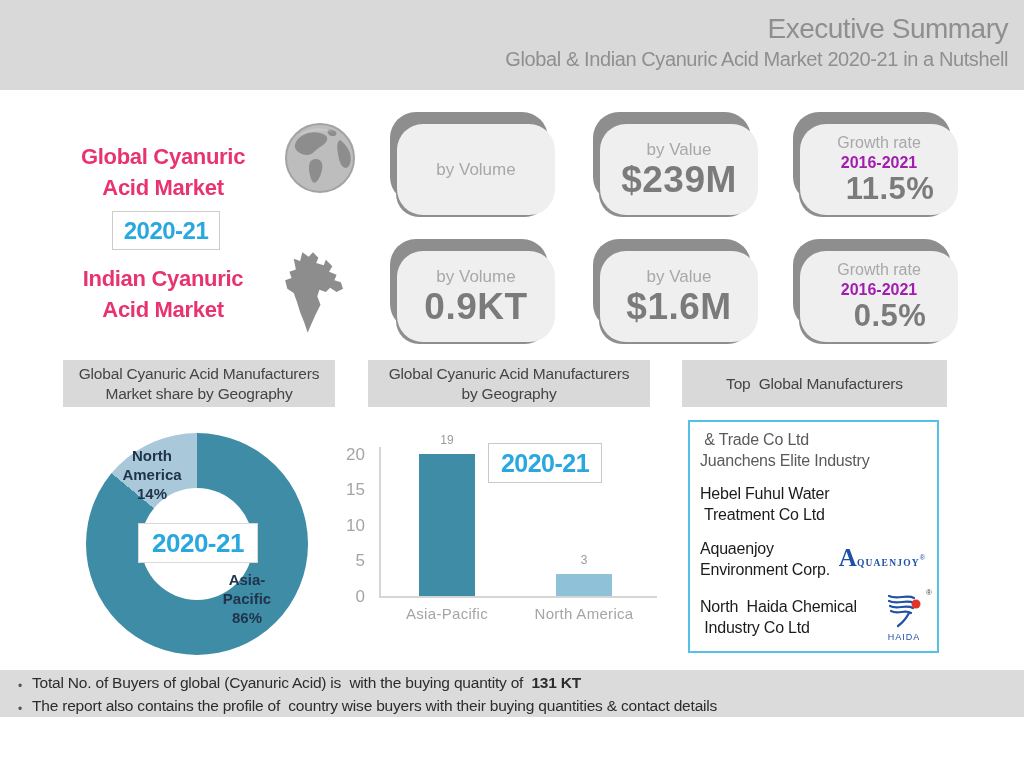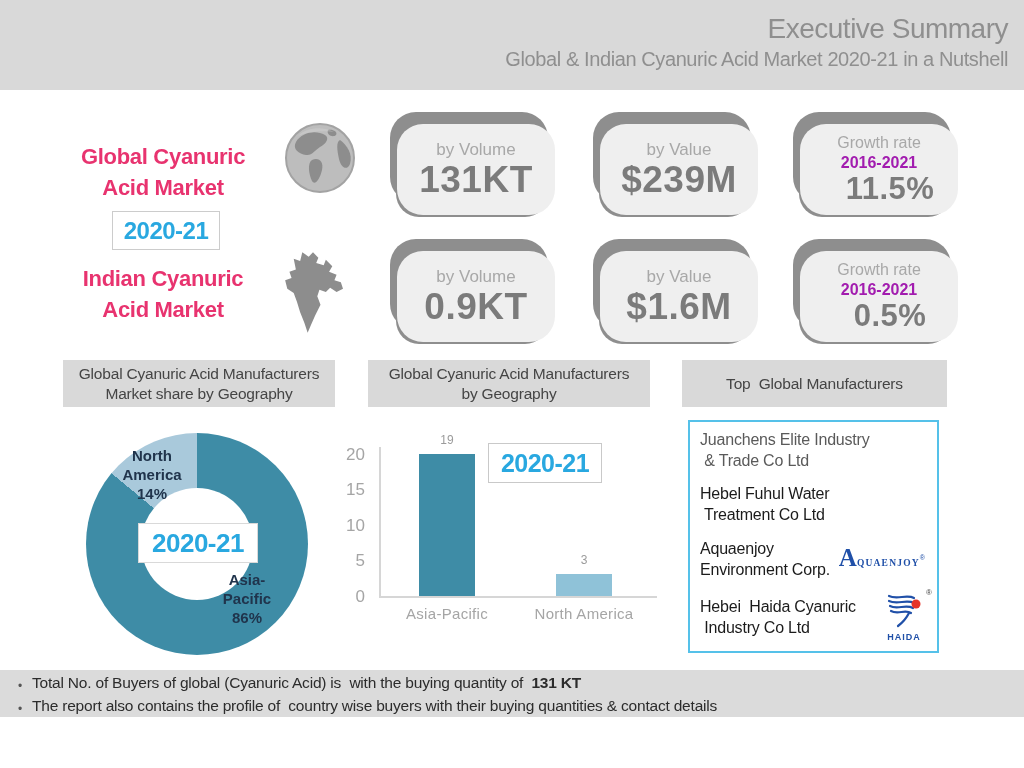--- a/index.html
+++ b/index.html
@@ -65,21 +65,21 @@
             display:flex;flex-direction:column;justify-content:space-between;padding:7px 10px 9px 10px;}
   .manu-item{display:flex;justify-content:space-between;align-items:center;}
   .manu-name{font-size:16px;line-height:21px;color:#1b1b1b;letter-spacing:-0.2px;}
   .manu-name .ln{white-space:pre;}
   .manu-item.muted .manu-name{color:#5a5a5a;}
   .aq-logo{color:var(--logo-blue,#2050a8);white-space:nowrap;margin-right:2px;}
   .aq-a{font-family:"Liberation Serif",serif;font-weight:700;font-size:25px;line-height:22px;}
   .aq-rest{font-family:"Liberation Serif",serif;font-weight:700;font-size:9.5px;letter-spacing:1.2px;}
   .aq-reg{font-size:7px;}
   .haida-logo{display:flex;flex-direction:column;align-items:center;margin-right:4px;}
-  .haida-text{font-size:9px;font-weight:700;color:var(--logo-blue,#2050a8);letter-spacing:1px;line-height:10px;}
+  .haida-text{font-size:9px;font-weight:400;color:var(--logo-blue,#2050a8);letter-spacing:1px;line-height:10px;}
   .haida-reg{font-size:8px;color:#444;position:absolute;right:-9px;top:-4px;}
   .haida-svg-wrap{position:relative;}
 
   
   .footer{position:absolute;left:0;top:670px;width:1024px;height:47px;background:#dbdbdb;
           box-sizing:border-box;padding:3px 0 0 18px;}
   .f-row{display:flex;align-items:flex-start;font-size:15.5px;color:#2c2c2c;line-height:20px;letter-spacing:-0.2px;}
   .f-bullet{font-size:12px;color:#555;margin:3px 10px 0 0;}
   .f-text{white-space:pre-wrap;}
 </style>
@@ -116,21 +116,20 @@
   </div>
 
   <div class="india">
     <svg width="60" height="84" viewBox="0 0 56 78">
       <path fill="#8d8d8d" d="M18,2 L24,6 L28,2 L33,7 L31,12 L38,14 L40,9 L46,15 L43,20 L50,23 L48,28 L54,30 L56,36 L50,39 L44,35 L40,39 L34,37 L32,43 L35,51 L30,61 L26,70 L23,77 L20,68 L16,58 L13,48 L10,40 L4,36 L2,28 L8,26 L6,20 L12,18 L10,8 L16,10 Z"></path>
     </svg>
   </div>
 
   <div class="stat-card" style="left:397px;top:124px;">
     <div class="stat-label">by Volume</div>
-    <div class="stat-value">131KT</div>
   </div>
   <div class="stat-card" style="left:600px;top:124px;">
     <div class="stat-label">by Value</div>
     <div class="stat-value">$239M</div>
   </div>
   <div class="stat-card" style="left:800px;top:124px;">
     <div class="stat-label" style="font-size:16px;">Growth rate</div>
     <div class="stat-sublabel">2016-2021</div>
     <div class="stat-value sm">11.5%</div>
   </div>
@@ -195,40 +194,40 @@
       </div>
     </div>
     <span class="cat" style="left:47px;">Asia-Pacific</span>
     <span class="cat" style="left:184px;">North America</span>
     <div class="year-badge bar-year" style="position:absolute;border-color:#c9c9c9;">2020-21</div>
   </div>
 
   <div class="manu-box">
     <div class="manu-item muted">
       <div class="manu-name">
+        <div class="ln"> &amp; Trade Co Ltd</div>
         <div class="ln">Juanchens Elite Industry</div>
-        <div class="ln"> &amp; Trade Co Ltd</div>
       </div>
     </div>
     <div class="manu-item">
       <div class="manu-name">
         <div class="ln">Hebel Fuhul Water</div>
         <div class="ln"> Treatment Co Ltd</div>
       </div>
     </div>
     <div class="manu-item">
       <div class="manu-name">
         <div class="ln">Aquaenjoy</div>
         <div class="ln">Environment Corp.</div>
       </div>
       <span class="aq-logo"><span class="aq-a">A</span><span class="aq-rest">QUAENJOY</span><sup class="aq-reg">®</sup></span>
     </div>
     <div class="manu-item">
       <div class="manu-name">
-        <div class="ln">Hebei  Haida Cyanuric</div>
+        <div class="ln">North  Haida Chemical</div>
         <div class="ln"> Industry Co Ltd</div>
       </div>
       <span class="haida-logo">
         <span class="haida-svg-wrap">
           <svg width="38" height="36" viewBox="0 0 38 36">
             <g stroke="#2050a8" fill="none" stroke-width="2.2" stroke-linecap="round">
               <path d="M4 4 C 12 8, 22 2, 29 6"></path>
               <path d="M4 9 C 12 13, 22 7, 29 11"></path>
               <path d="M5 14 C 12 18, 21 12, 28 16"></path>
               <path d="M6 19 C 13 23, 20 17, 26 21"></path>

